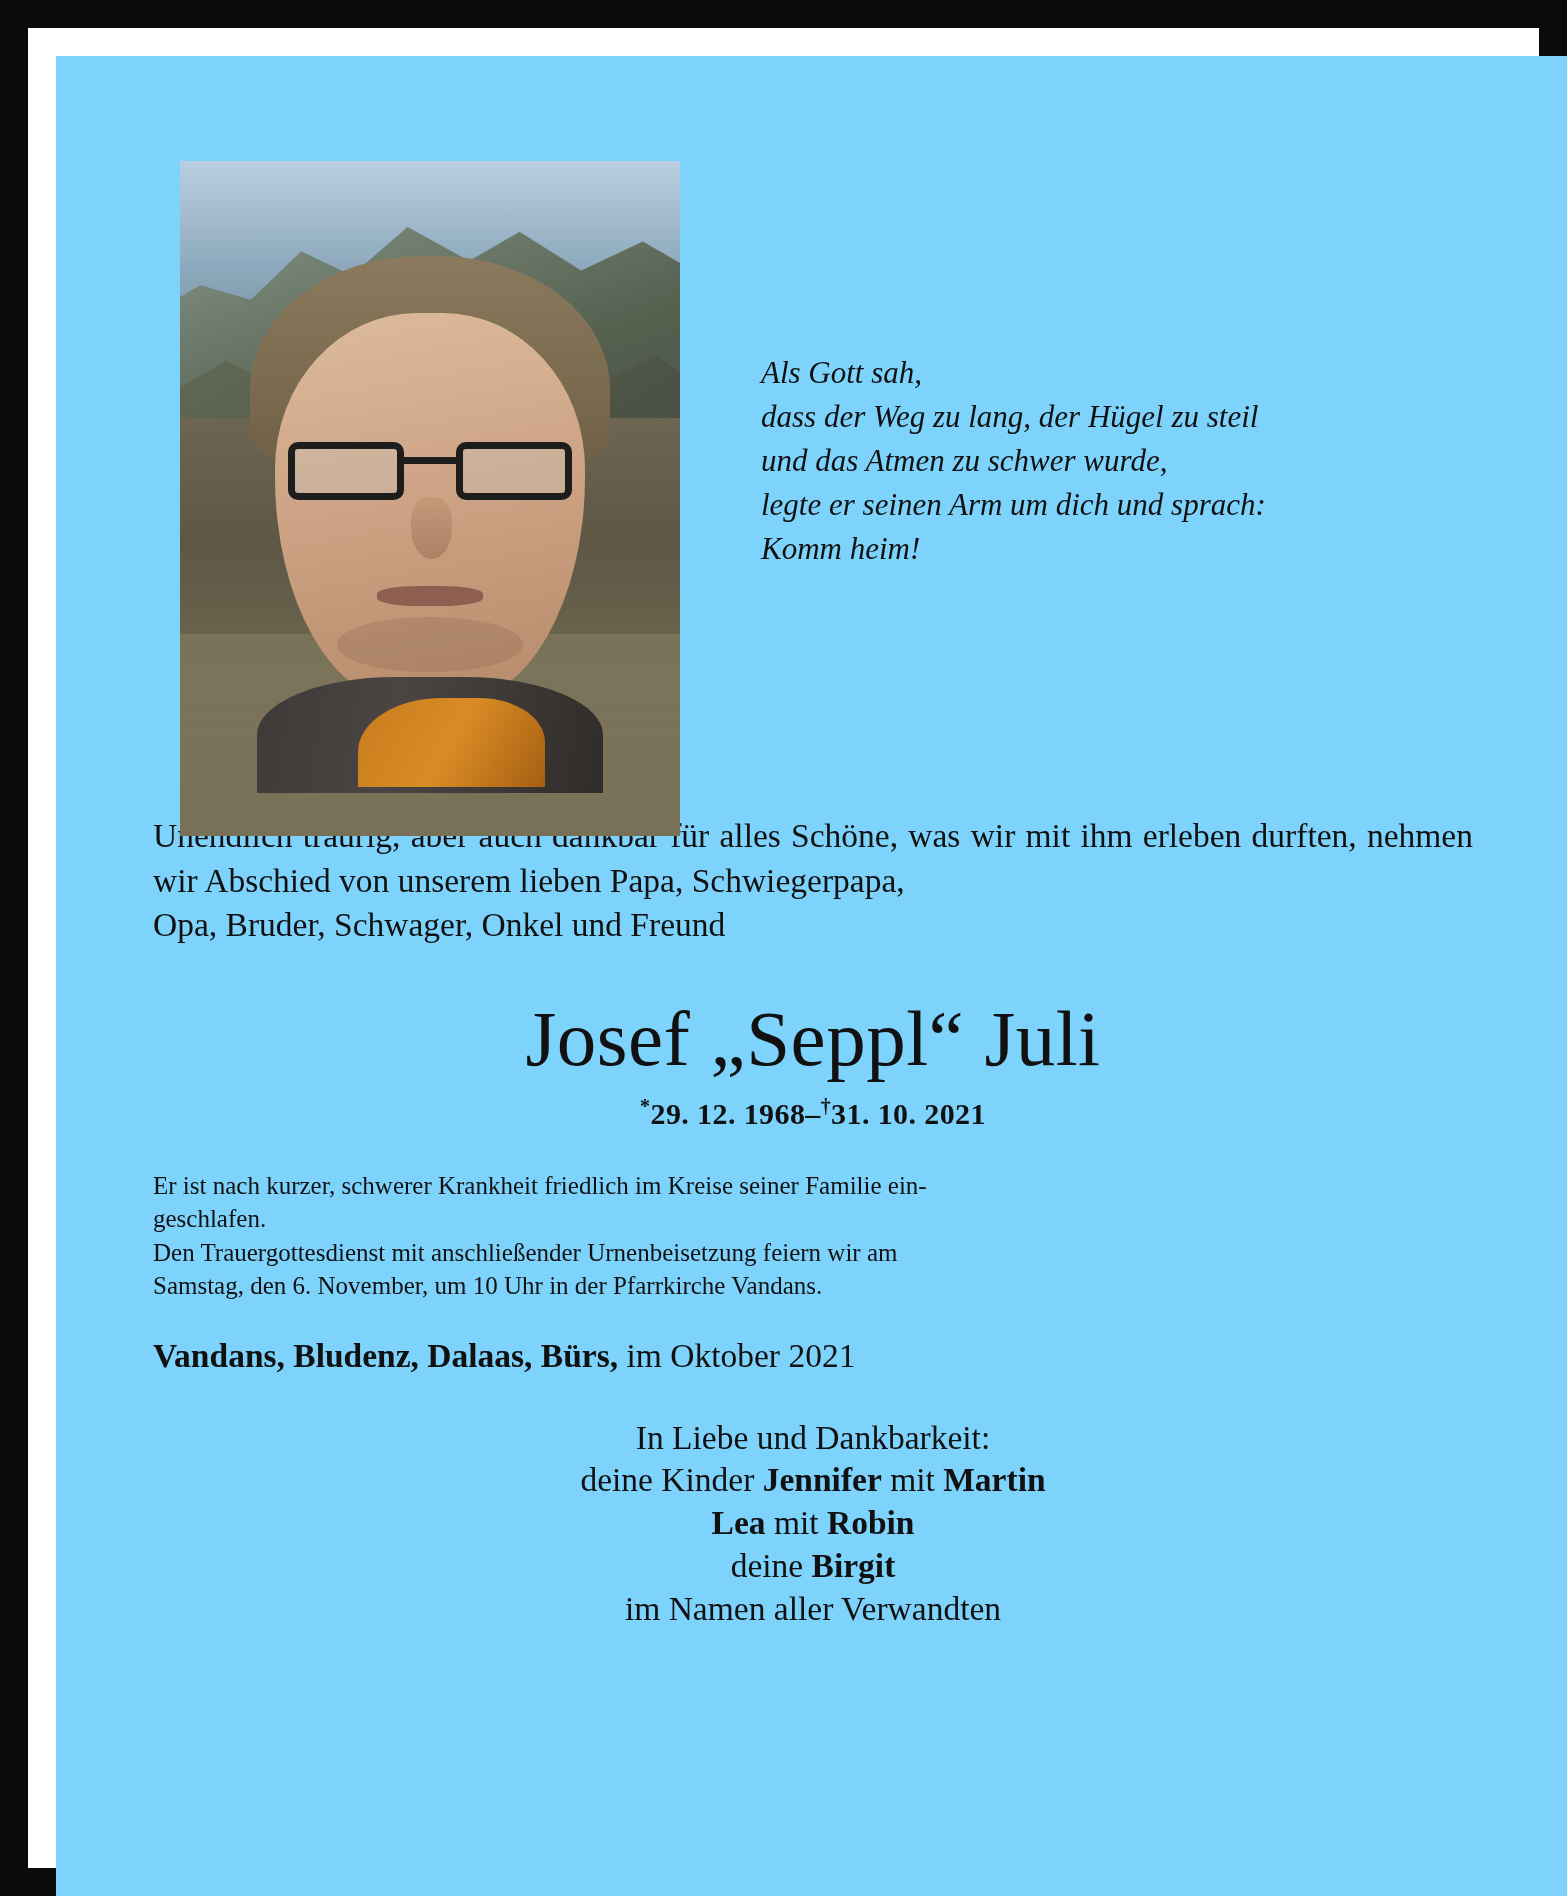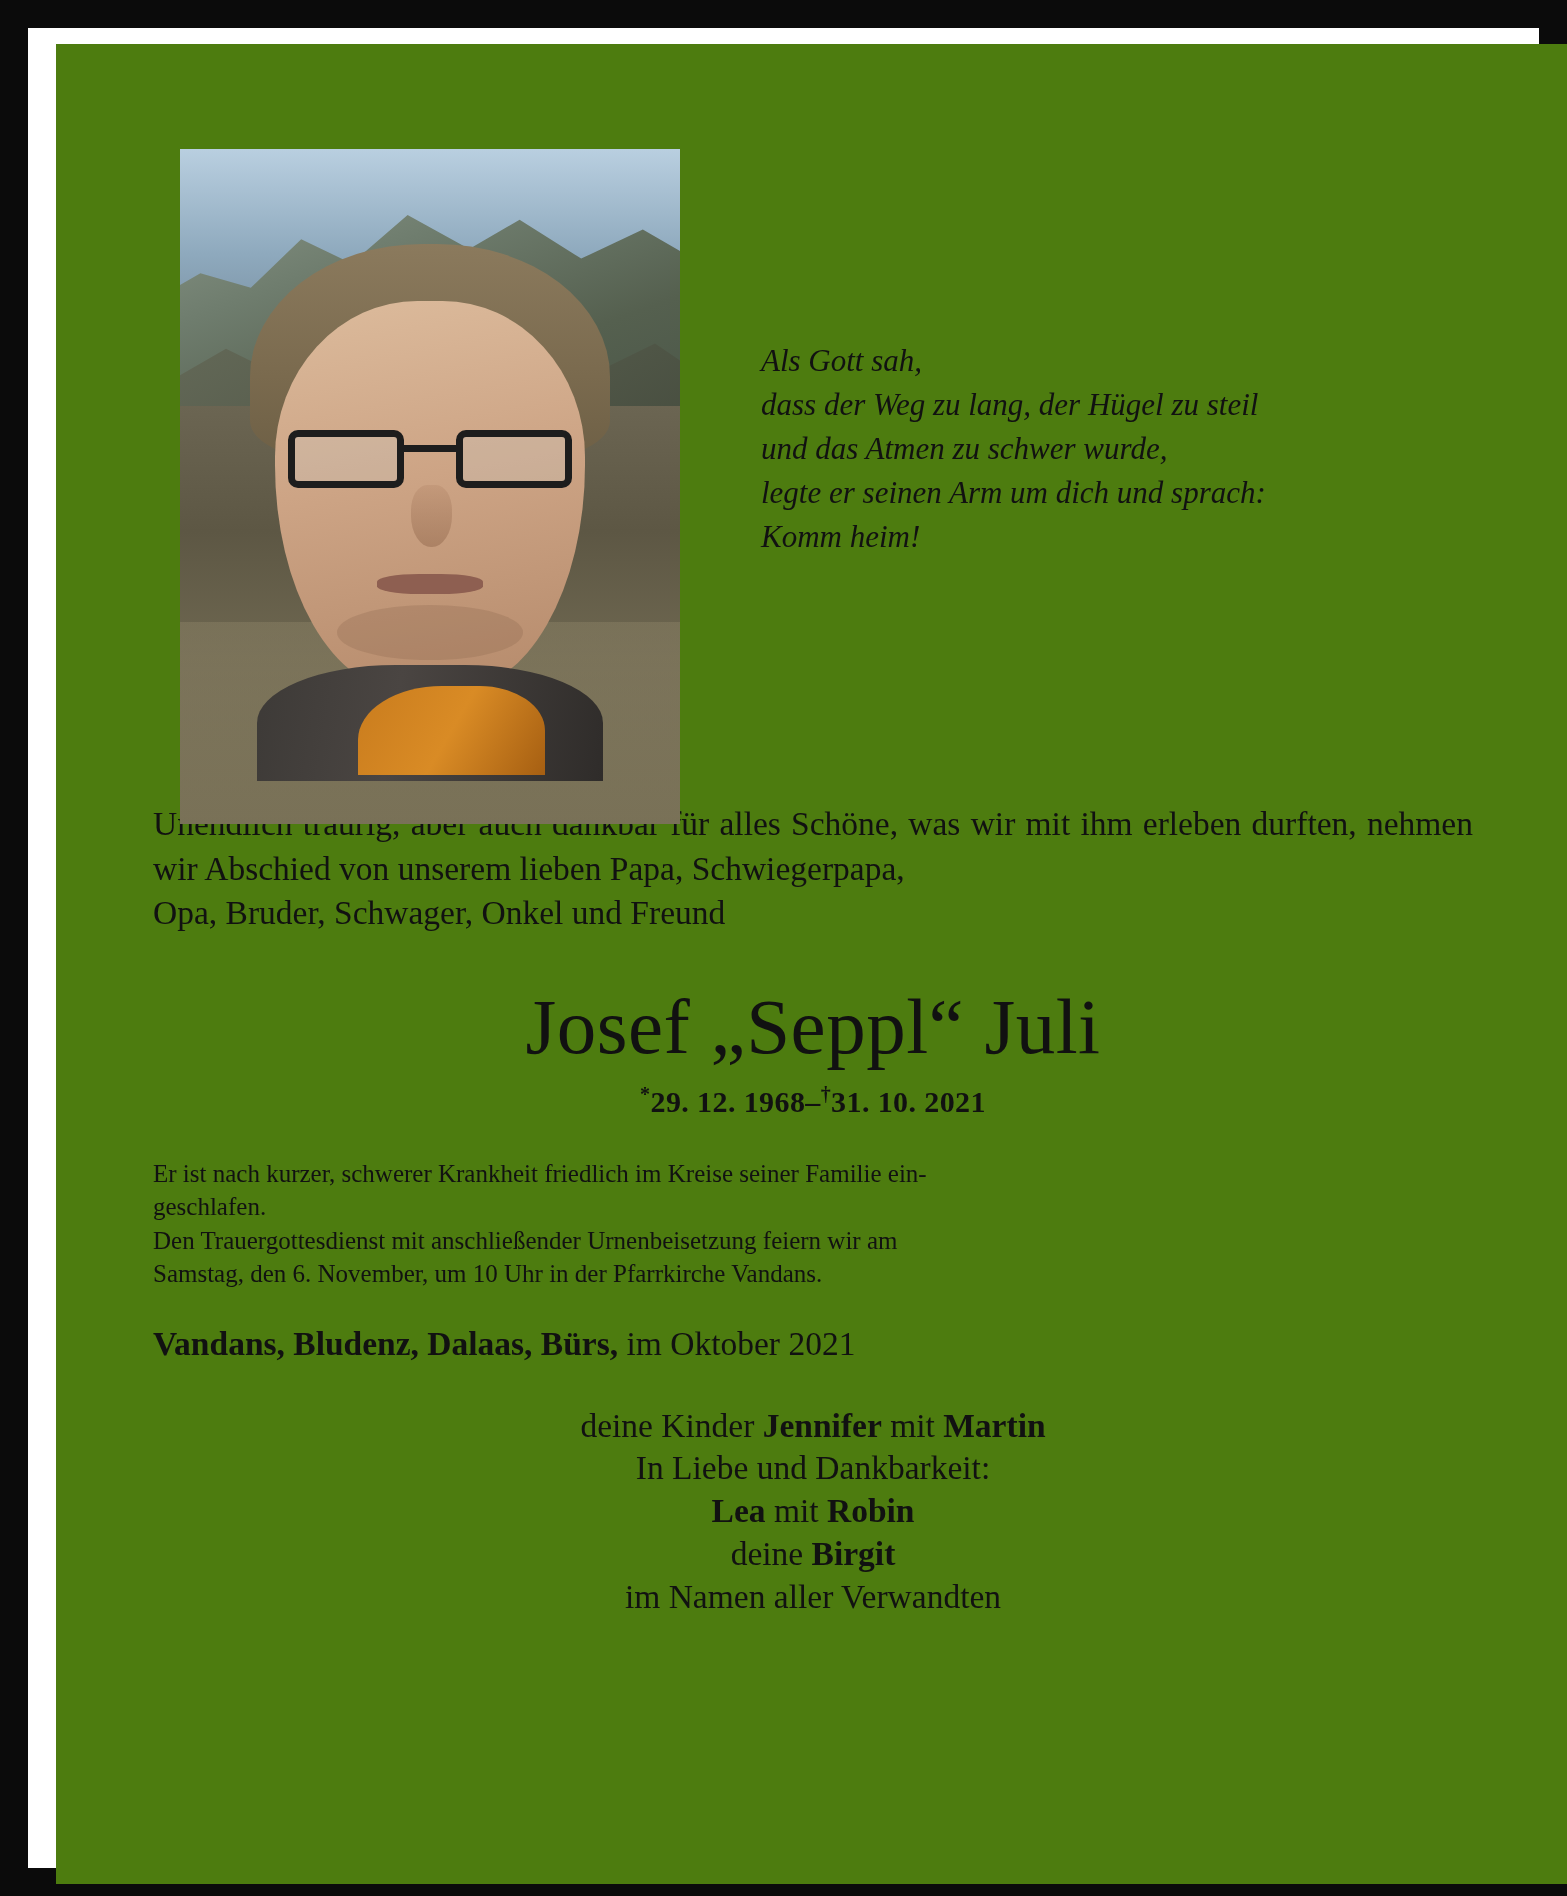--- a/index.html
+++ b/index.html
@@ -20,24 +20,24 @@
     top: 0;
     width: 1567px;
     height: 1896px;
     box-sizing: border-box;
     border: 28px solid #0b0b0b;
     background: #ffffff;
   }
   .sheet {
     position: absolute;
     left: 28px;
-    top: 16px;
+    top: 28px;
     width: 1511px;
     height: 1840px;
-    background: #4d7c0f;
+    background: #7dd3fc;
   }
   .inner {
     position: absolute;
     left: 97px;
     top: 50px;
     width: 1320px;
   }
 
   
   .top-area {
@@ -315,24 +315,24 @@
           <div>Samstag, den 6. November, um 10 Uhr in der Pfarrkirche Vandans.</div>
         </div>
       </div>
 
       <div class="places">
         <b>Vandans, Bludenz, Dalaas, Bürs,</b>
         <span>im Oktober 2021</span>
       </div>
 
       <div class="closing">
+        <span class="row">In Liebe und Dankbarkeit:</span>
         <span class="row">
           <span class="label">deine Kinder </span><b>Jennifer</b><span class="label"> mit </span><b>Martin</b>
         </span>
-        <span class="row">In Liebe und Dankbarkeit:</span>
         <span class="row">
           <span class="label"></span><b>Lea</b><span class="label"> mit </span><b>Robin</b>
         </span>
         <span class="row">
           <span class="label">deine </span><b>Birgit</b>
         </span>
         <span class="row">im Namen aller Verwandten</span>
       </div>
 
     </div>

